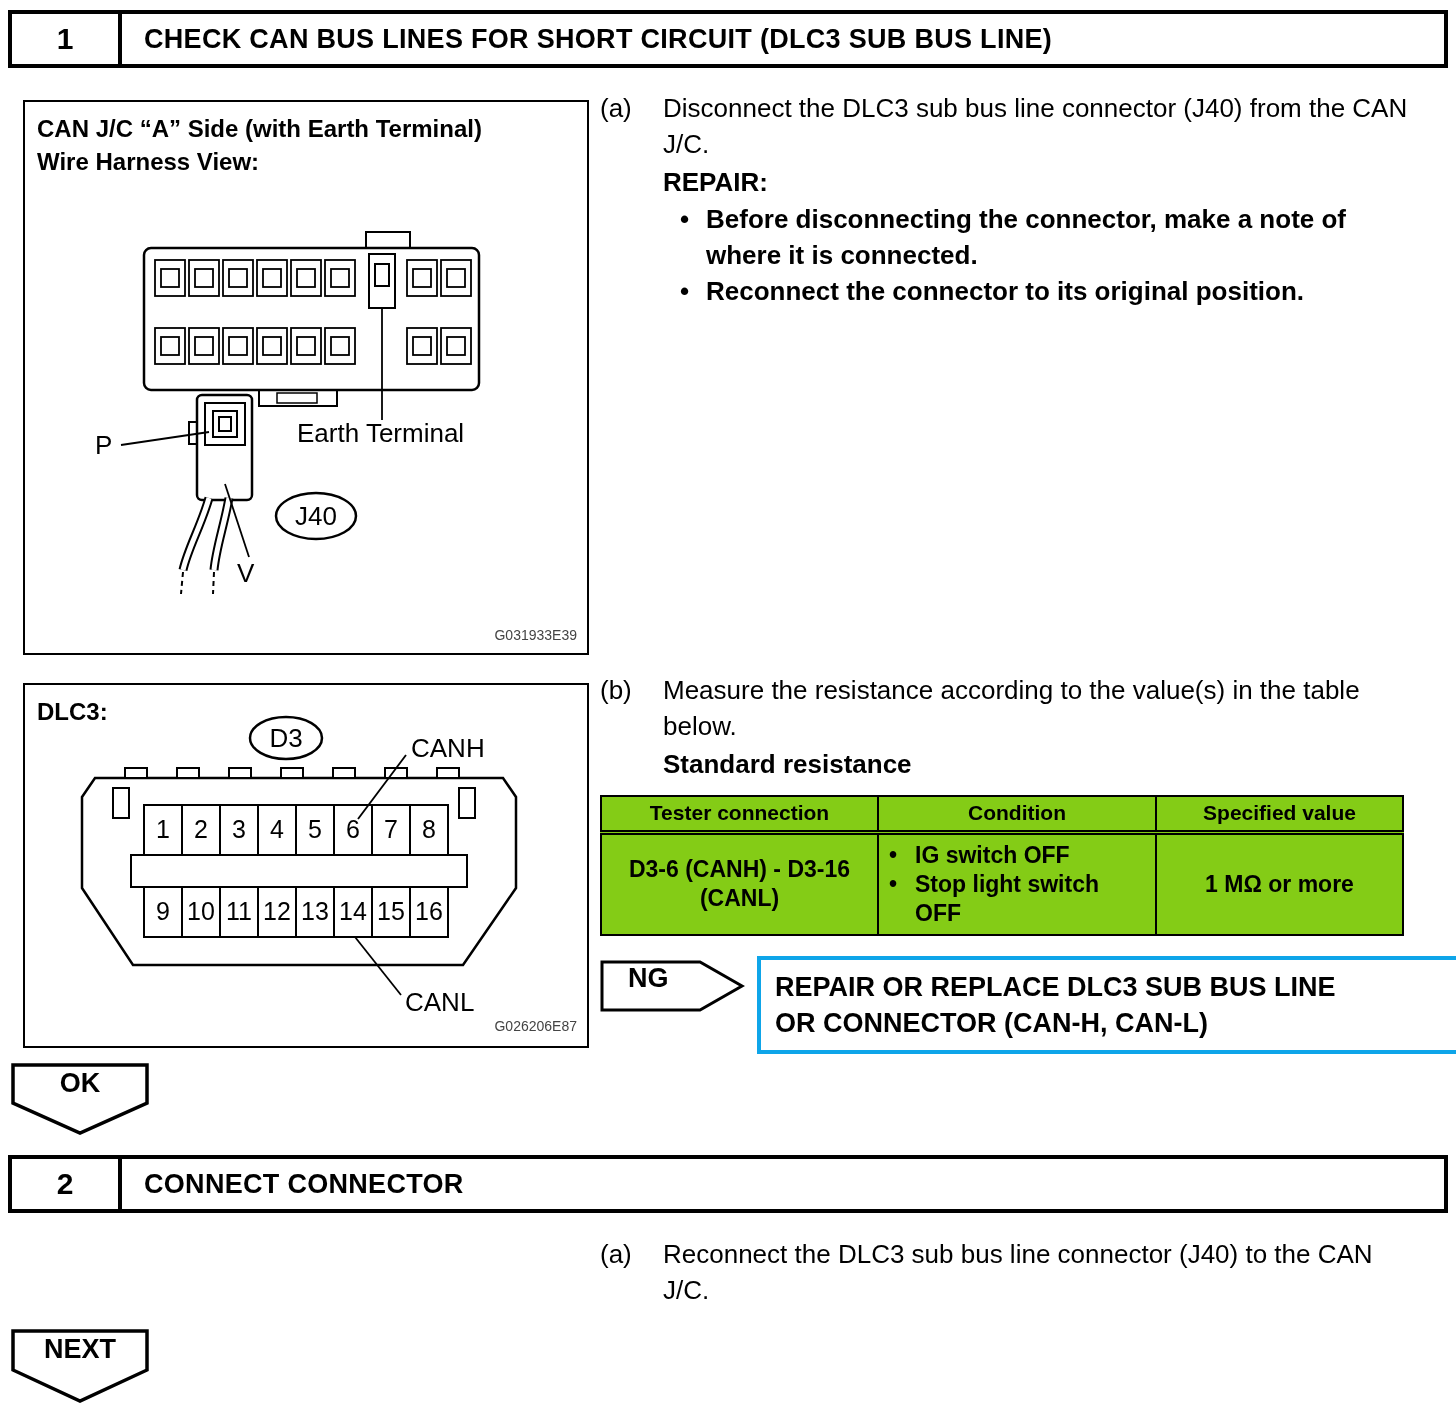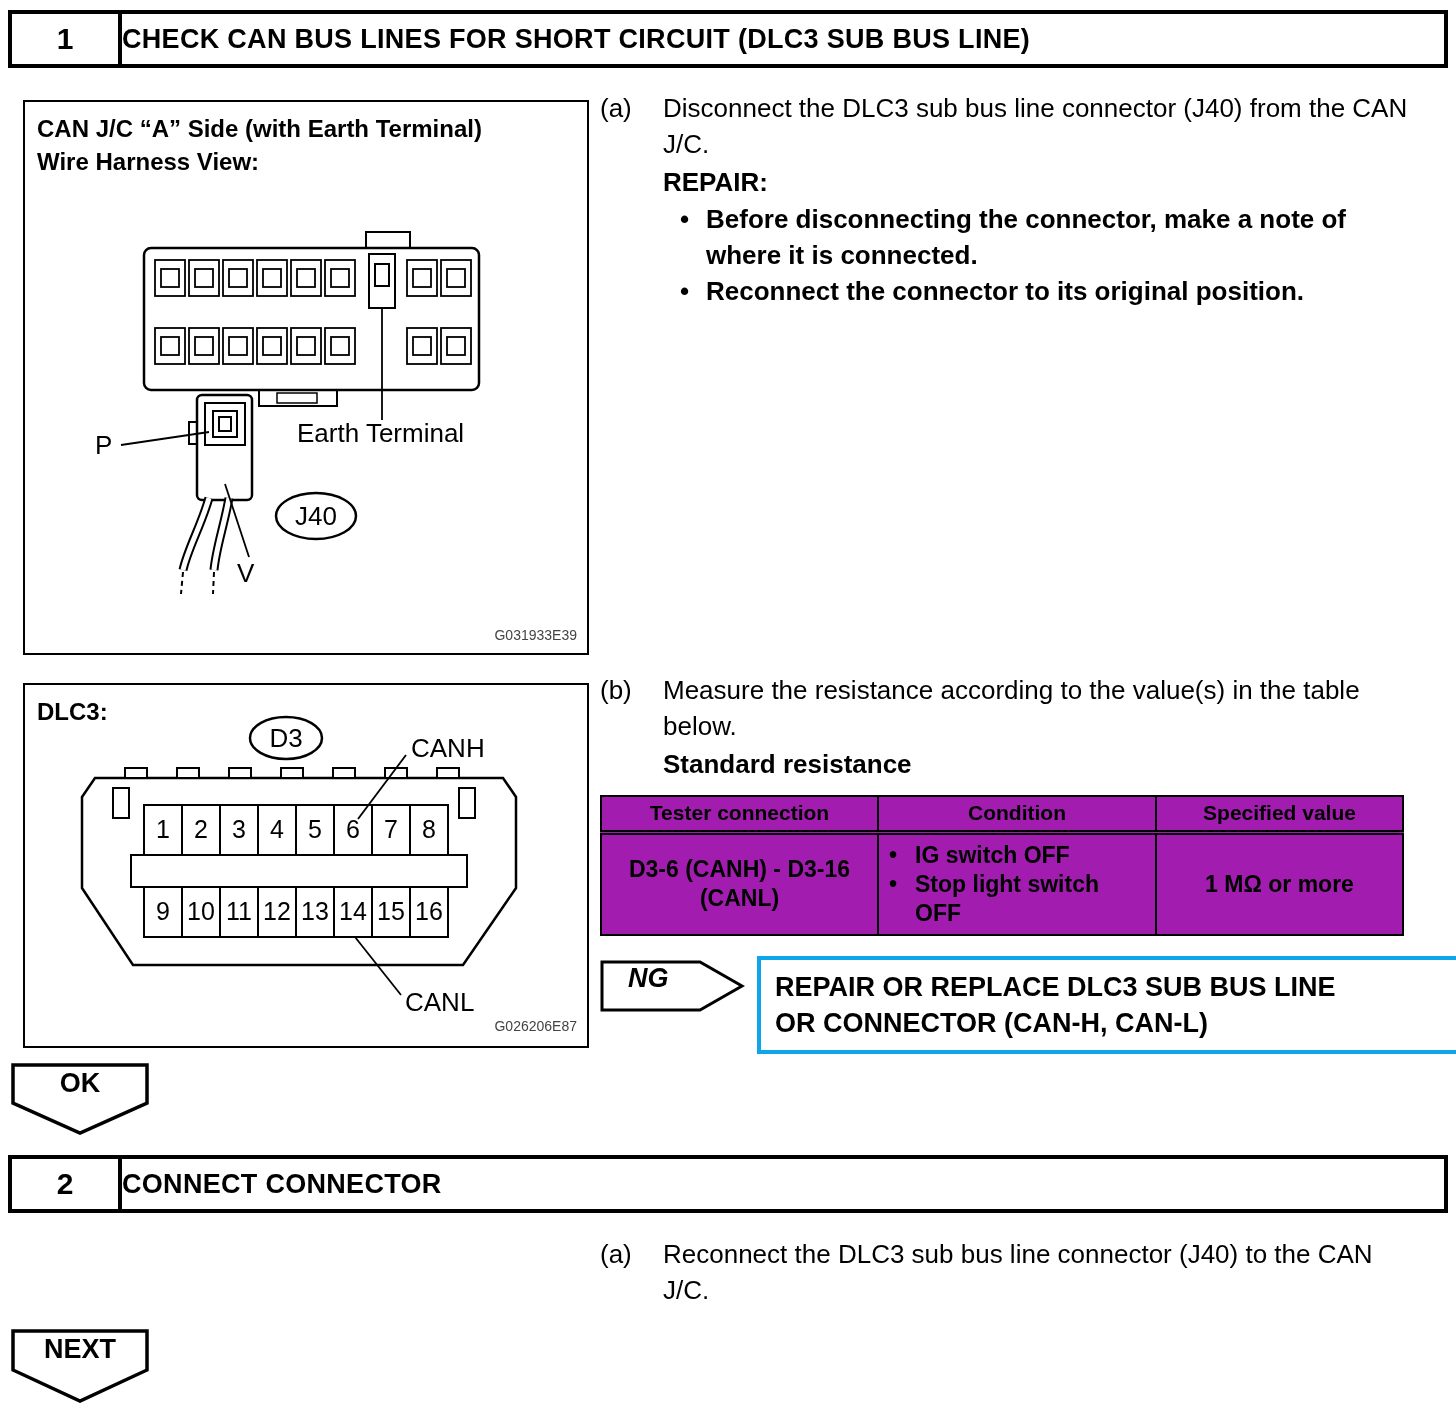--- a/index.html
+++ b/index.html
@@ -3,53 +3,53 @@
 <meta charset="utf-8">
 <style>
   * { margin: 0; padding: 0; box-sizing: border-box; }
   html, body { background: #fff; }
   body { font-family: "Liberation Sans", sans-serif; color: #000; }
   .page { position: relative; width: 1456px; height: 1408px; background: #fff; overflow: hidden; }
 
   
   .step-header { position: absolute; left: 8px; width: 1440px; height: 58px; border: 4px solid #000; display: flex; background: #fff; }
   .step-num { width: 110px; border-right: 4px solid #000; display: flex; align-items: center; justify-content: center; font-weight: bold; font-size: 30px; }
-  .step-title { flex: 1; display: flex; align-items: center; font-weight: bold; font-size: 27px; letter-spacing: 0.3px; }
+  .step-title { flex: 1; display: flex; align-items: center; padding-left: 16px; font-weight: bold; font-size: 27px; letter-spacing: 0.3px; margin-left: 6px; }
 
   
   .figure { position: absolute; left: 9px; width: 566px; border: 2.5px solid #000; background: #fff; margin-left: 14px; }
   .fig-title { position: absolute; top: 10px; left: 12px; font-weight: bold; font-size: 24px; line-height: 33px; z-index: 2; }
   .fig-svg { position: absolute; top: 0; left: 0; width: 100%; height: 100%; font-family: "Liberation Sans", sans-serif; }
 
   
   .item-label { position: absolute; font-size: 26px; line-height: 36px; }
   .item-text { position: absolute; font-size: 26px; line-height: 36px; }
   .bold { font-weight: bold; }
   .bullet-list { position: absolute; }
   .bullet-row { display: flex; font-weight: bold; font-size: 26px; line-height: 36px; }
   .bullet-row .blt { width: 26px; flex: 0 0 26px; }
   .blt::before { content: "\2022"; }
   .bullet-row .btxt { width: 680px; }
 
   
-  .res-table { position: absolute; left: 600px; top: 795px; border-collapse: collapse; background: #a21caf; }
+  .res-table { position: absolute; left: 600px; top: 795px; border-collapse: collapse; background: #84cc16; }
   .res-table th, .res-table td { border: 2px solid #000; }
   .res-table th { height: 36px; font-size: 21px; font-weight: bold; text-align: center; border-bottom: 5px double #000; padding: 2px 6px; }
   .res-table td { height: 96px; vertical-align: middle; font-weight: bold; font-size: 23px; line-height: 29px; }
   .col1 { width: 277px; }
   .col2 { width: 278px; }
   .col3 { width: 247px; }
   .cell-center { text-align: center; padding: 4px 12px; }
   .cond-cell { padding: 6px 10px; }
   .cond-row { display: flex; }
   .cond-row .blt { width: 26px; flex: 0 0 26px; }
   .cond-row .ctxt { width: 230px; }
 
   
-  .ng-wrap { position: absolute; left: 600px; top: 960px; width: 145px; height: 36px; font-style: italic; }
+  .ng-wrap { position: absolute; left: 600px; top: 960px; width: 145px; height: 36px; }
   .ng-wrap svg { position: absolute; inset: 0; }
   .ng-text { position: absolute; left: 28px; top: 50%; transform: translateY(-50%); font-weight: bold; font-size: 27px; }
   .result-box { position: absolute; left: 757px; top: 956px; width: 802px; min-height: 96px; border: 4px solid #0ea5e9; padding: 9px 14px; font-weight: bold; font-size: 27px; line-height: 36px; background: #fff; }
 
   
   .down-arrow { position: absolute; left: 10px; width: 140px; height: 74px; }
   .down-arrow svg { position: absolute; inset: 0; }
   .down-arrow .da-text { position: absolute; top: 6px; left: 0; width: 100%; text-align: center; font-weight: bold; font-size: 27px; }
 </style>
 </head>

